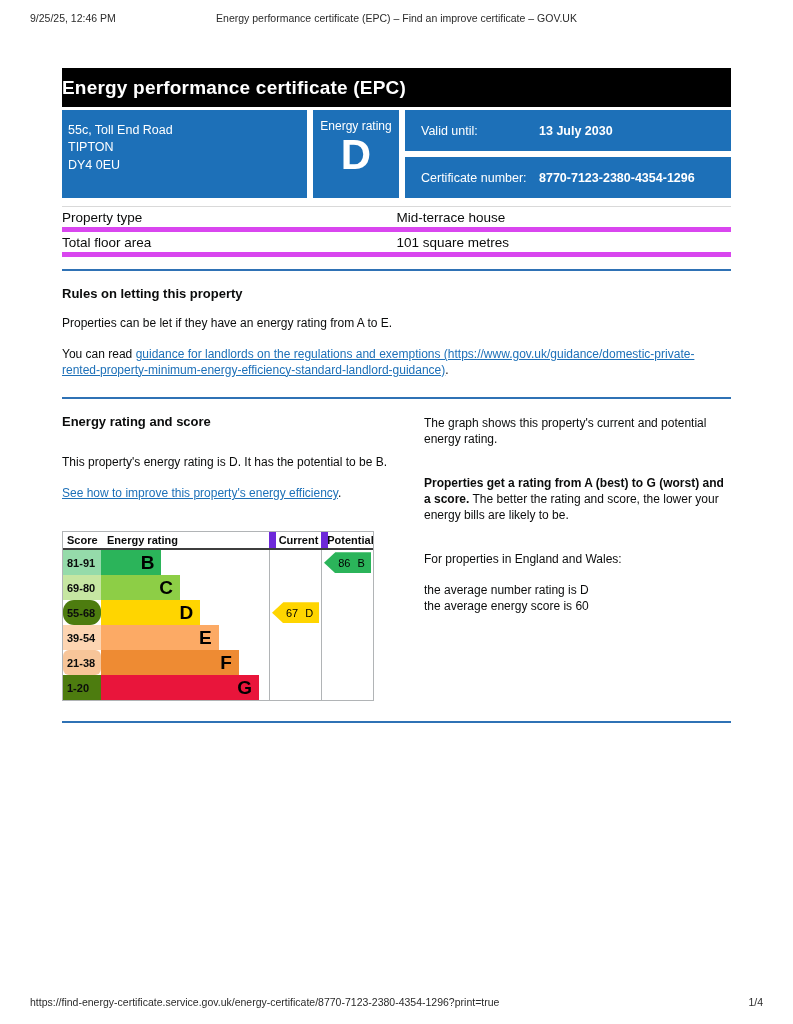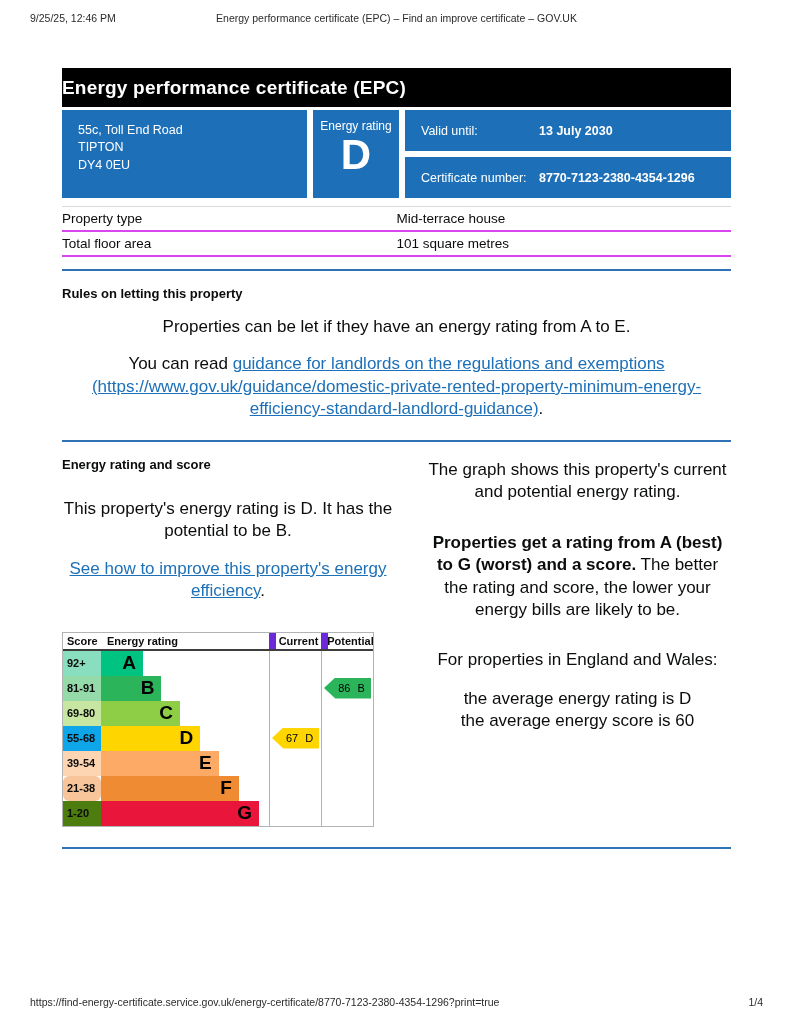--- a/index.html
+++ b/index.html
@@ -15,38 +15,38 @@
   .footer-url { position:absolute; left:30px; top:0; }
   .footer-page { position:absolute; right:30px; top:0; }
 
   .main { position:absolute; top:68px; left:62px; width:669px; }
 
   .banner { background:#000; color:#fff; height:39px; display:flex; align-items:center; }
   .banner h1 { font-size:19px; font-weight:bold; letter-spacing:.2px; }
 
   .summary-row { display:flex; gap:6px; height:88px; margin-top:3px; }
   .box-blue { background:#1d70b8; color:#fff; }
-  .address-box { flex:0 0 245px; padding:12px 16px; font-size:12.5px; line-height:1.38; }
+  .address-box { flex:0 0 245px; padding:12px 6px; font-size:12.5px; line-height:1.38; }
   .rating-box { flex:0 0 86px; text-align:center; padding-top:9px; }
   .rating-box .rating-label { font-size:12px; }
   .rating-box .rating-letter { font-size:42px; font-weight:bold; line-height:1.05; }
   .summary-right { flex:1; display:flex; flex-direction:column; gap:6px; }
   .kv-box { flex:1; display:flex; align-items:center; padding:0 16px; font-size:12.5px; }
   .kv-box .kv-label { flex:0 0 118px; }
   .kv-box .kv-value { font-weight:bold; }
 
   .prop-table { margin-top:8px; border-top:1px solid #d9d9d9; font-size:13.5px; }
-  .prop-row { display:flex; align-items:center; height:25px; border-bottom:2px solid #d946ef; }
+  .prop-row { display:flex; align-items:center; height:25px; border-bottom:5px solid #d946ef; }
   .prop-label { flex:0 0 50%; }
   .prop-value { flex:1; }
 
   .rule-blue { border:none; border-top:2px solid #2f72b5; margin-top:12px; }
 
   h2.section-heading { font-size:13px; font-weight:bold; margin-top:15px; }
-  p.body-text { font-size:17px; line-height:1.32; margin-top:15px;text-align:center; }
+  p.body-text { font-size:12px; line-height:1.32; margin-top:15px; }
   a.gov-link { color:#1d70b8; text-decoration:underline; }
   .rule-blue.before-rating { margin-top:19px; }
 
   .two-col { display:grid; grid-template-columns:332px 1fr; column-gap:30px; }
   .col-right p.body-text:first-child { margin-top:17px; }
   .mt-lg { margin-top:26px !important; }
   .mt-md { margin-top:28px !important; }
   .mt-sm { margin-top:16px !important; }
   .link-para { margin-top:30px; }
   b.lead { font-weight:bold; }
@@ -133,28 +133,20 @@
 
         <div class="chart">
           <div class="chart-header">
             <span class="h-score">Score</span>
             <span class="h-rating">Energy rating</span>
             <span class="h-current">Current</span>
             <span class="h-potential">Potential</span>
           </div>
           <div>
               <div class="chart-row">
-                <div class="score-cell" style="background: rgb(138, 222, 192);">92+</div>
-                <div class="rating-area">
-                  <div class="band" style="background: rgb(0, 194, 129); width: 25%;">A</div>
-                </div>
-                <div class="current-cell"></div>
-                <div class="potential-cell"></div>
-              </div>
-              <div class="chart-row">
                 <div class="score-cell" style="background: rgb(149, 219, 170);">81-91</div>
                 <div class="rating-area">
                   <div class="band" style="background: rgb(43, 180, 90); width: 36%;">B</div>
                 </div>
                 <div class="current-cell"></div>
                 <div class="potential-cell">
                   <div class="arrow" style="background: rgb(43, 180, 90);">
                     <span>86</span>
                     <span>B</span>
                   </div>
@@ -162,21 +154,21 @@
               </div>
               <div class="chart-row">
                 <div class="score-cell" style="background: rgb(198, 230, 162);">69-80</div>
                 <div class="rating-area">
                   <div class="band" style="background: rgb(141, 206, 70); width: 47%;">C</div>
                 </div>
                 <div class="current-cell"></div>
                 <div class="potential-cell"></div>
               </div>
               <div class="chart-row">
-                <div class="score-cell" style="background: #0ea5e9;">55-68</div>
+                <div class="score-cell" style="background: #4d7c0f; border-radius: 11px;">55-68</div>
                 <div class="rating-area">
                   <div class="band" style="background: rgb(255, 213, 0); width: 59%;">D</div>
                 </div>
                 <div class="current-cell">
                   <div class="arrow" style="background: rgb(255, 213, 0);">
                     <span>67</span>
                     <span>D</span>
                   </div>
                 </div>
                 <div class="potential-cell"></div>
@@ -207,21 +199,21 @@
               </div>
             </div>
         </div>
       </div>
 
       <div class="col-right">
         <p class="body-text">The graph shows this property's current and potential energy rating.</p>
         <p class="body-text mt-md"><b class="lead">Properties get a rating from A (best) to G (worst) and a score.</b><span> The better the rating and score, the lower your energy bills are likely to be.</span></p>
         <p class="body-text mt-md">For properties in England and Wales:</p>
         <p class="body-text mt-sm">
-          <span>the average energy rating is D</span><br>
+          <span>the average number rating is D</span><br>
           <span>the average energy score is 60</span>
         </p>
       </div>
     </div>
 
     <hr class="rule-blue after-chart">
   </div>
 
   <div class="print-footer">
     <span class="footer-url">https://find-energy-certificate.service.gov.uk/energy-certificate/8770-7123-2380-4354-1296?print=true</span>

